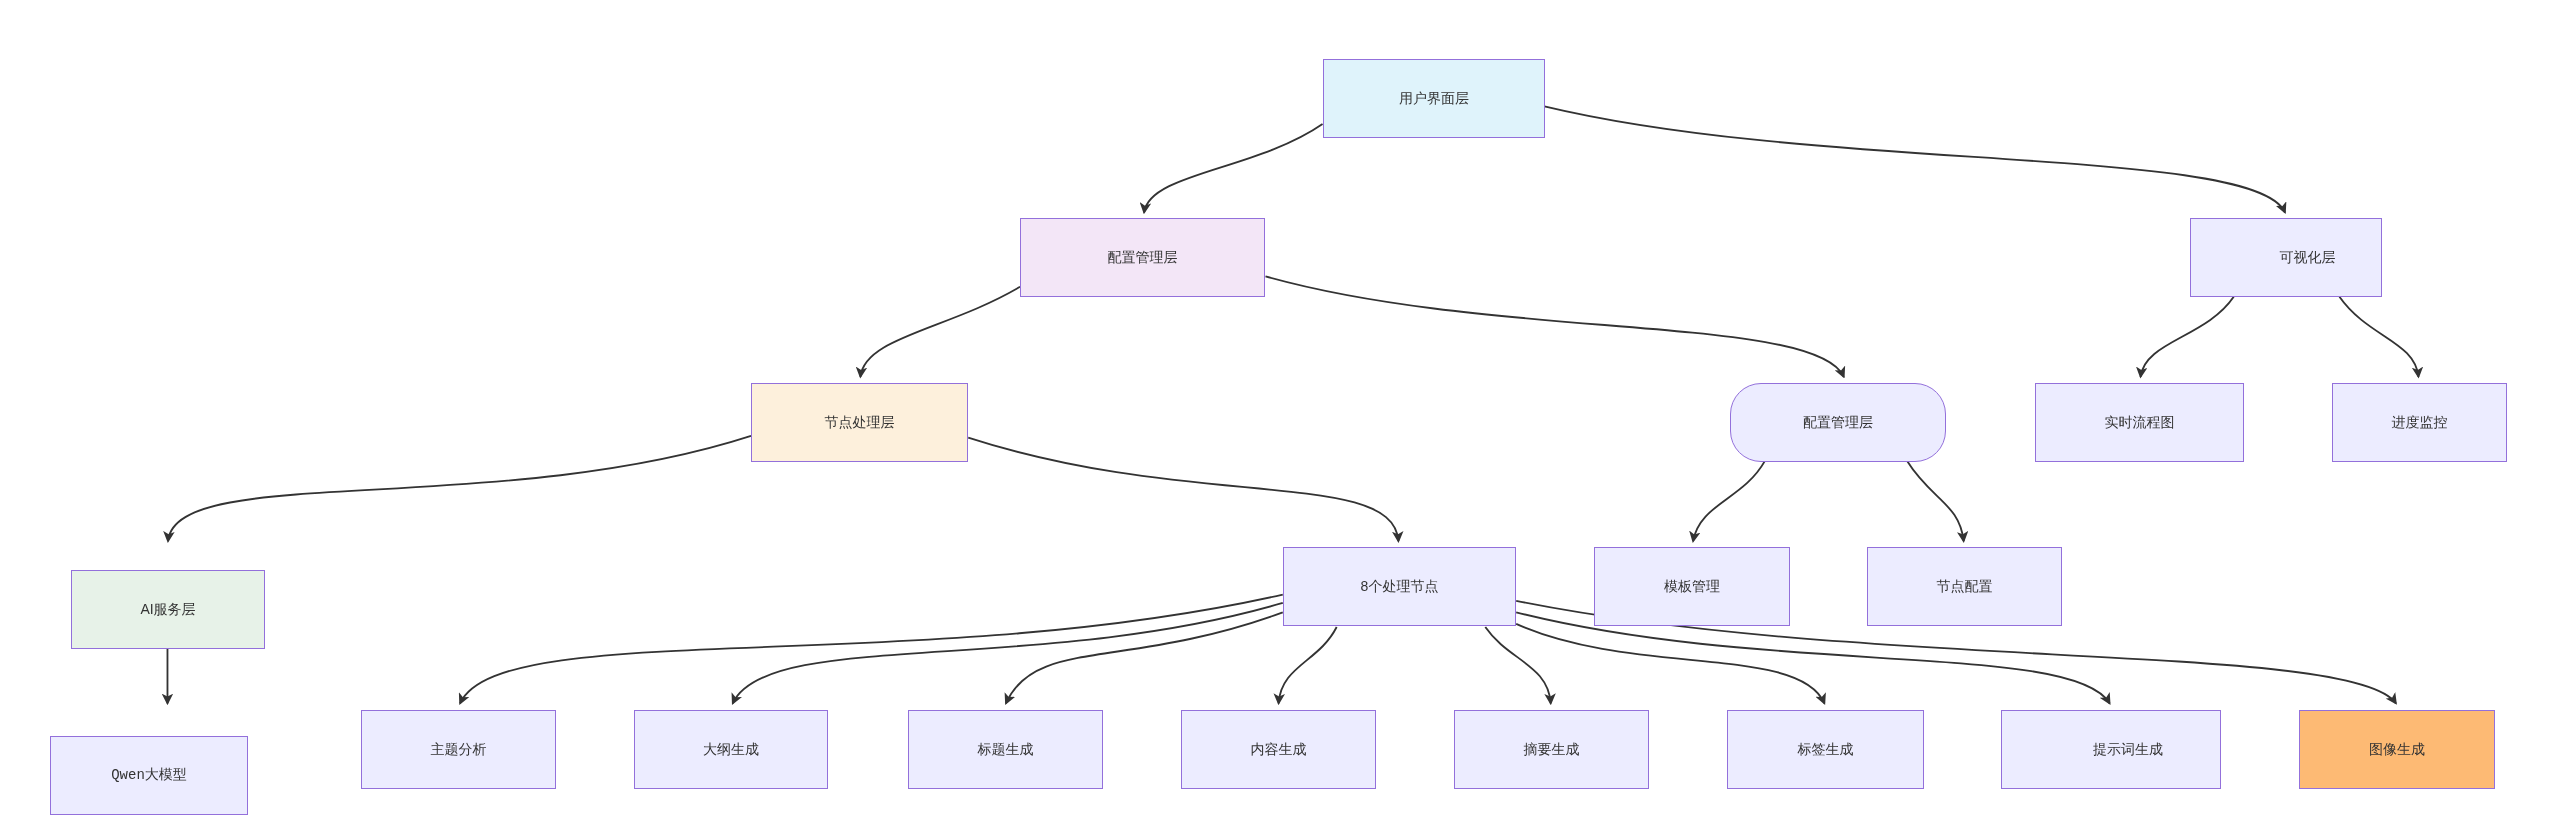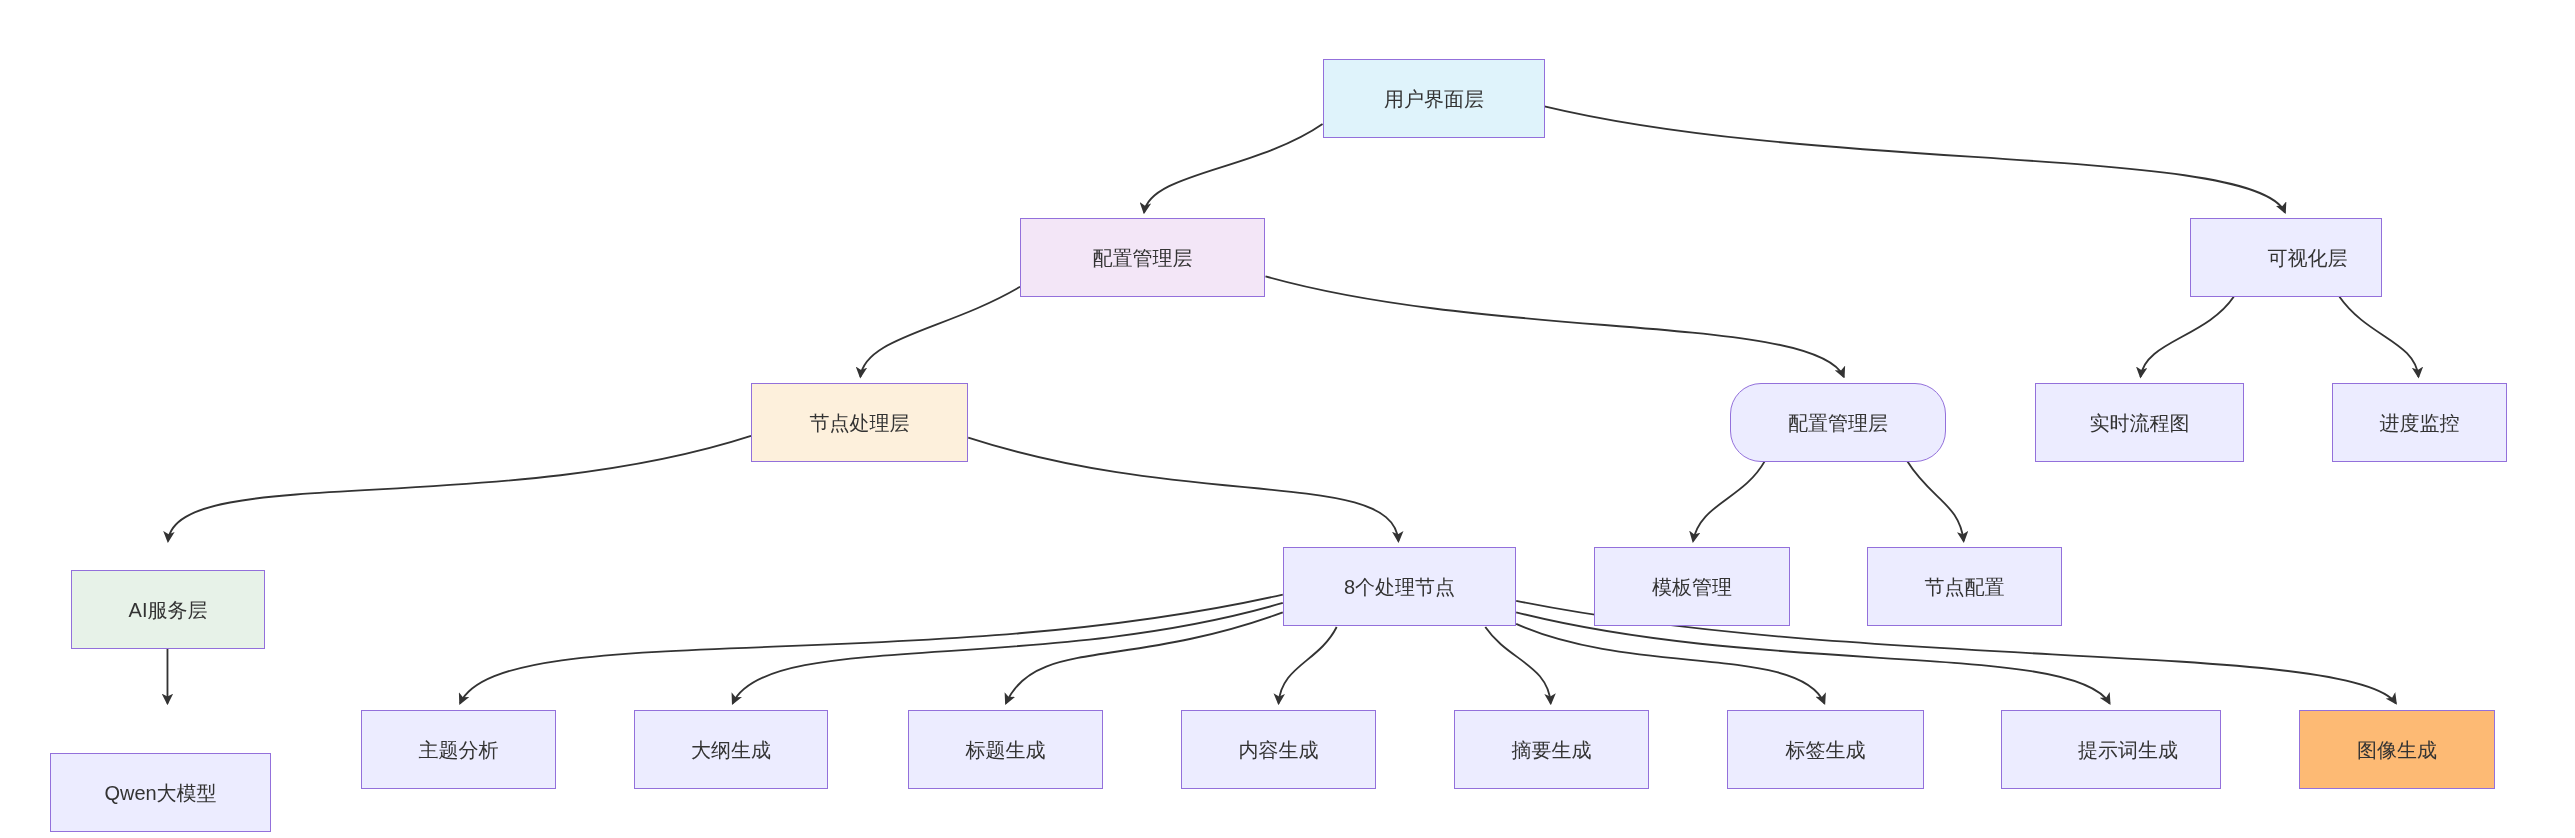--- a/index.html
+++ b/index.html
@@ -23,21 +23,21 @@
   }
   .node {
     position: absolute;
     box-sizing: border-box;
     border: 1.6px solid #9370DB;
     display: flex;
     align-items: center;
     justify-content: center;
     text-align: center;
     color: #333333;
-    font-size: 20px;
+    font-size: 14px;
     line-height: 1.2;
     white-space: nowrap;
   }
 </style>
 </head>
 <body>
 
 <div id="canvas">
   <svg id="edge-layer" viewBox="0 0 4922 1603" xmlns="http://www.w3.org/2000/svg">
     <defs>
@@ -94,21 +94,21 @@
       </div>
       <div class="node" style="left: 1283px; top: 547px; width: 233px; height: 79px; background: rgb(236, 236, 255);">
         <span>8个处理节点</span>
       </div>
       <div class="node" style="left: 1594px; top: 547px; width: 196px; height: 79px; background: rgb(236, 236, 255);">
         <span>模板管理</span>
       </div>
       <div class="node" style="left: 1867px; top: 547px; width: 195px; height: 79px; background: rgb(236, 236, 255); align-items: center;">
         <span>节点配置</span>
       </div>
-      <div class="node" style="left: 50px; top: 753px; width: 221px; height: 79px; background: rgb(236, 236, 255);">
+      <div class="node" style="left: 50px; top: 736px; width: 198px; height: 79px; background: rgb(236, 236, 255); font-family: Liberation Mono, monospace;">
         <span>Qwen大模型</span>
       </div>
       <div class="node" style="left: 361px; top: 710px; width: 195px; height: 79px; background: rgb(236, 236, 255);">
         <span>主题分析</span>
       </div>
       <div class="node" style="left: 634px; top: 710px; width: 194px; height: 79px; background: rgb(236, 236, 255);">
         <span>大纲生成</span>
       </div>
       <div class="node" style="left: 908px; top: 710px; width: 195px; height: 79px; background: rgb(236, 236, 255);">
         <span>标题生成</span>

